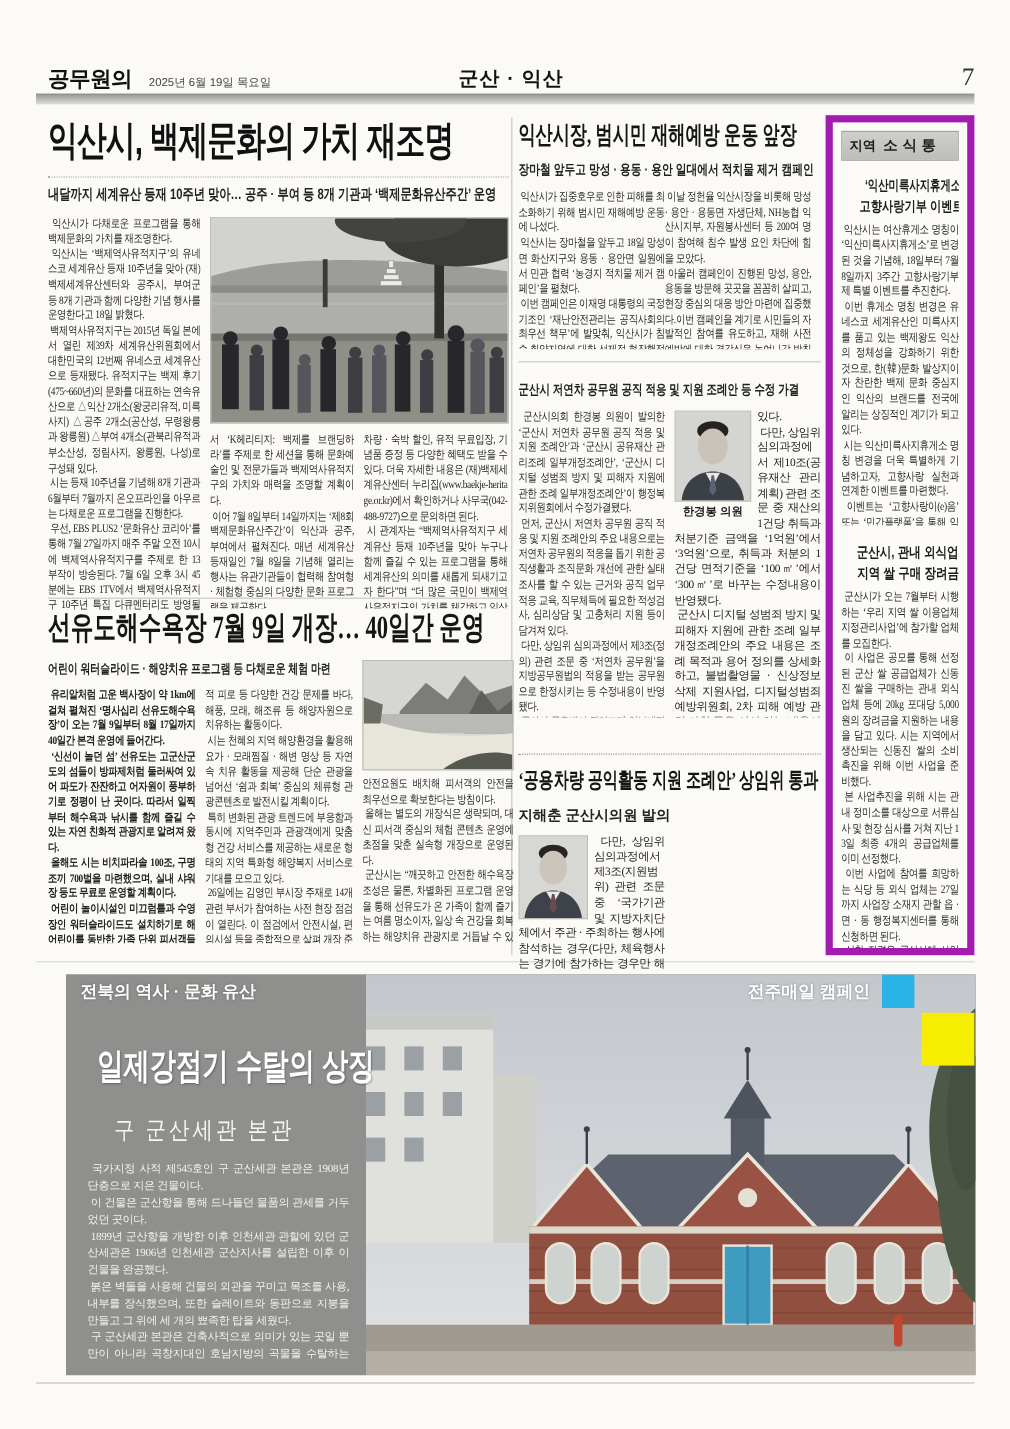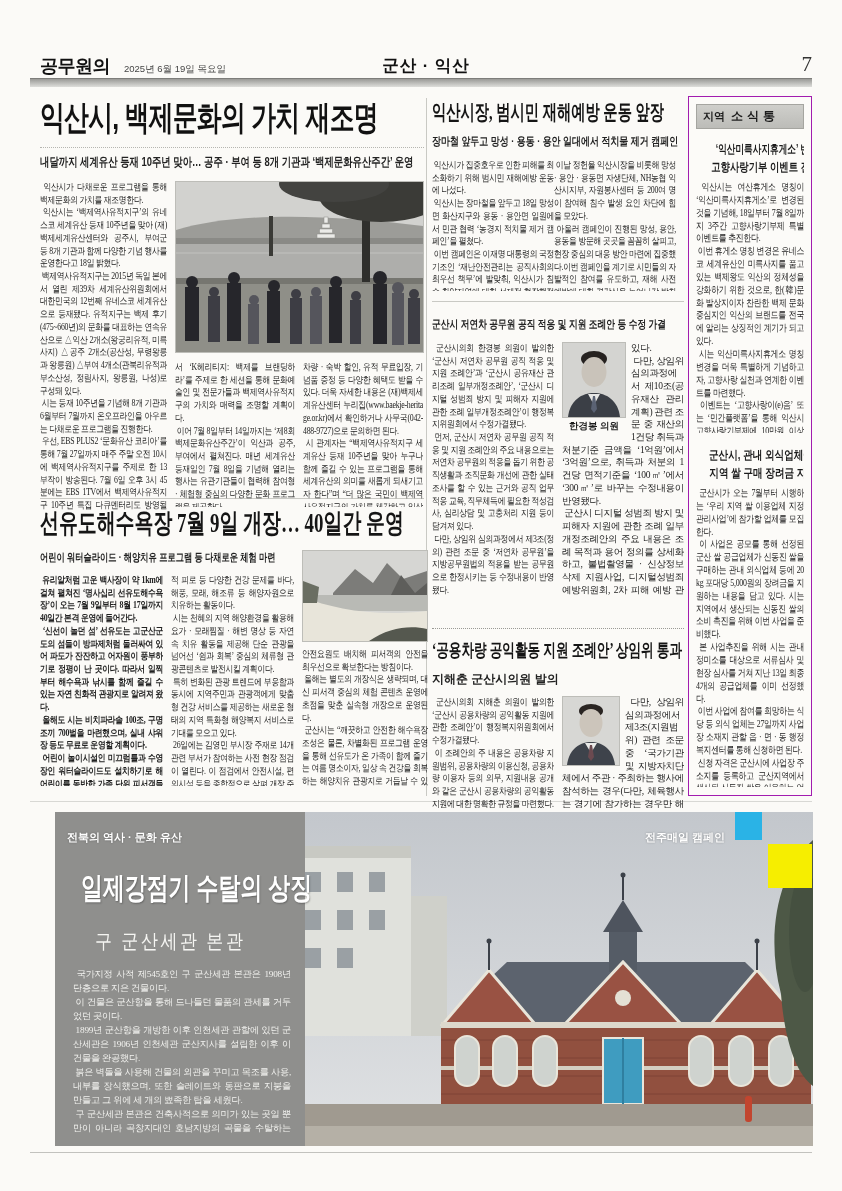--- a/index.html
+++ b/index.html
@@ -12,30 +12,30 @@
             letter-spacing:-0.3px;word-break:break-all;color:#222;}
   .colinner{width:122%;transform:scaleX(0.82);transform-origin:0 0;}
   .hl-sans{font-family:"Liberation Sans",sans-serif;font-weight:900;color:#111;}
   .hl-serif{font-family:"Liberation Serif",serif;font-weight:700;color:#151515;}
   .subhead{font-family:"Liberation Sans",sans-serif;font-weight:700;color:#222;}
   .vline{width:1px;background:#c9c9c4;}
   .hline{height:1px;background:#c9c9c4;}
   .caption{font-size:9.5px;font-weight:700;text-align:center;font-family:"Liberation Sans",sans-serif;}
   .photoframe{background:#dcdcd8;border:1px solid #bdbdb8;box-sizing:border-box;}
   
-  .sb{border:1px solid #a21caf;background:#fcfbf8;box-sizing:border-box;padding:7px;}
+  .sb{border:6px solid #a21caf;background:#fcfbf8;box-sizing:border-box;padding:7px;}
   .sb-header{background:linear-gradient(#cfcfcb,#bcbcb8);display:flex;align-items:baseline;gap:6px;
              padding:3px 6px;border:1px solid #a5a5a0;}
   .sb-small{font-family:"Liberation Sans",sans-serif;font-size:11px;font-weight:700;}
   .sb-big{font-family:"Liberation Sans",sans-serif;font-size:12px;font-weight:900;letter-spacing:4px;}
   .sb-title{font-size:12px;font-weight:700;text-align:center;line-height:1.7;font-family:"Liberation Sans",sans-serif;}
   
   .campaign{background:#8f8f8d;overflow:hidden;}
-  .cp-label{font-family:"Liberation Sans",sans-serif;font-size:11px;font-weight:700;color:#fff;
-            text-shadow:0 0 2px rgba(0,0,0,.35);margin-top:12px;}
+  .cp-label{font-family:"Liberation Sans",sans-serif;font-size:14px;font-weight:700;color:#fff;
+            text-shadow:0 0 2px rgba(0,0,0,.35);}
   .cp-body{font-size:9.2px;line-height:1.52;color:#f2f2ef;text-align:justify;white-space:pre-wrap;
            letter-spacing:-0.2px;word-break:break-all;}
   .floatimg{float:left;margin:0 5px 3px 0;}
 </style>
 </head>
 <body>
 
 <div class="abs" style="left:40px;right:30px;top:54px;height:22px;">
   <span class="hl-sans" style="font-size:18px;letter-spacing:-0.5px;">공무원의</span>
   <span style="font-family:'Liberation Sans',sans-serif;font-size:9.5px;color:#454545;margin-left:10px;">2025년 6월 19일 목요일</span>
@@ -233,24 +233,20 @@
     </div>
   </div>
 </article>
 
 <article class="abs" style="left:432px;top:628px;width:252px;border-top:1px dotted #9a9a95;padding-top:9px;">
   <h2 class="hl-serif clip" style="margin:0;font-size:18px;height:25px;line-height:25px;">
     <span class="cx" style="transform:scaleX(0.70);">‘공용차량 공익활동 지원 조례안’ 상임위 통과</span>
   </h2>
   <div class="subhead" style="font-size:12px;margin-top:8px;">지해춘 군산시의원 발의</div>
   <div style="display:flex;gap:8px;margin-top:8px;">
-    <div class="clip" style="width:122px;height:112px;">
-      <div class="colinner bodytext"> 군산시의회 지해춘 의원이 발의한 ‘군산시 공용차량의 공익활동 지원에 관한 조례안’이 행정복지위원회에서 수정가결됐다.
- 이 조례안의 주 내용은 공용차량 지원범위, 공용차량의 이용신청, 공용차량 이용자 등의 의무, 지원내용 공개와 같은 군산시 공용차량의 공익활동 지원에 대한 명확한 규정을 마련했다.</div>
-    </div>
     <div class="clip" style="width:122px;height:112px;">
       <div class="floatimg photoframe" style="width:58px;height:70px;">
         <svg width="56" height="68" viewBox="0 0 56 68">
           <rect width="56" height="68" fill="#d7d7d4"></rect>
           <ellipse cx="28" cy="14" rx="12" ry="7" fill="#2a2522"></ellipse>
           <ellipse cx="28" cy="26" rx="11.5" ry="14" fill="#ccc5bb"></ellipse>
           <path d="M4,68 C6,52 17,45 28,45 C39,45 50,52 52,68 Z" fill="#3e434b"></path>
           <path d="M22,46 L28,56 L34,46 Z" fill="#eaeae8"></path>
           <path d="M27,48 L29,48 L31,60 L28,64 L25,60 Z" fill="#6b4a50"></path>
         </svg>

